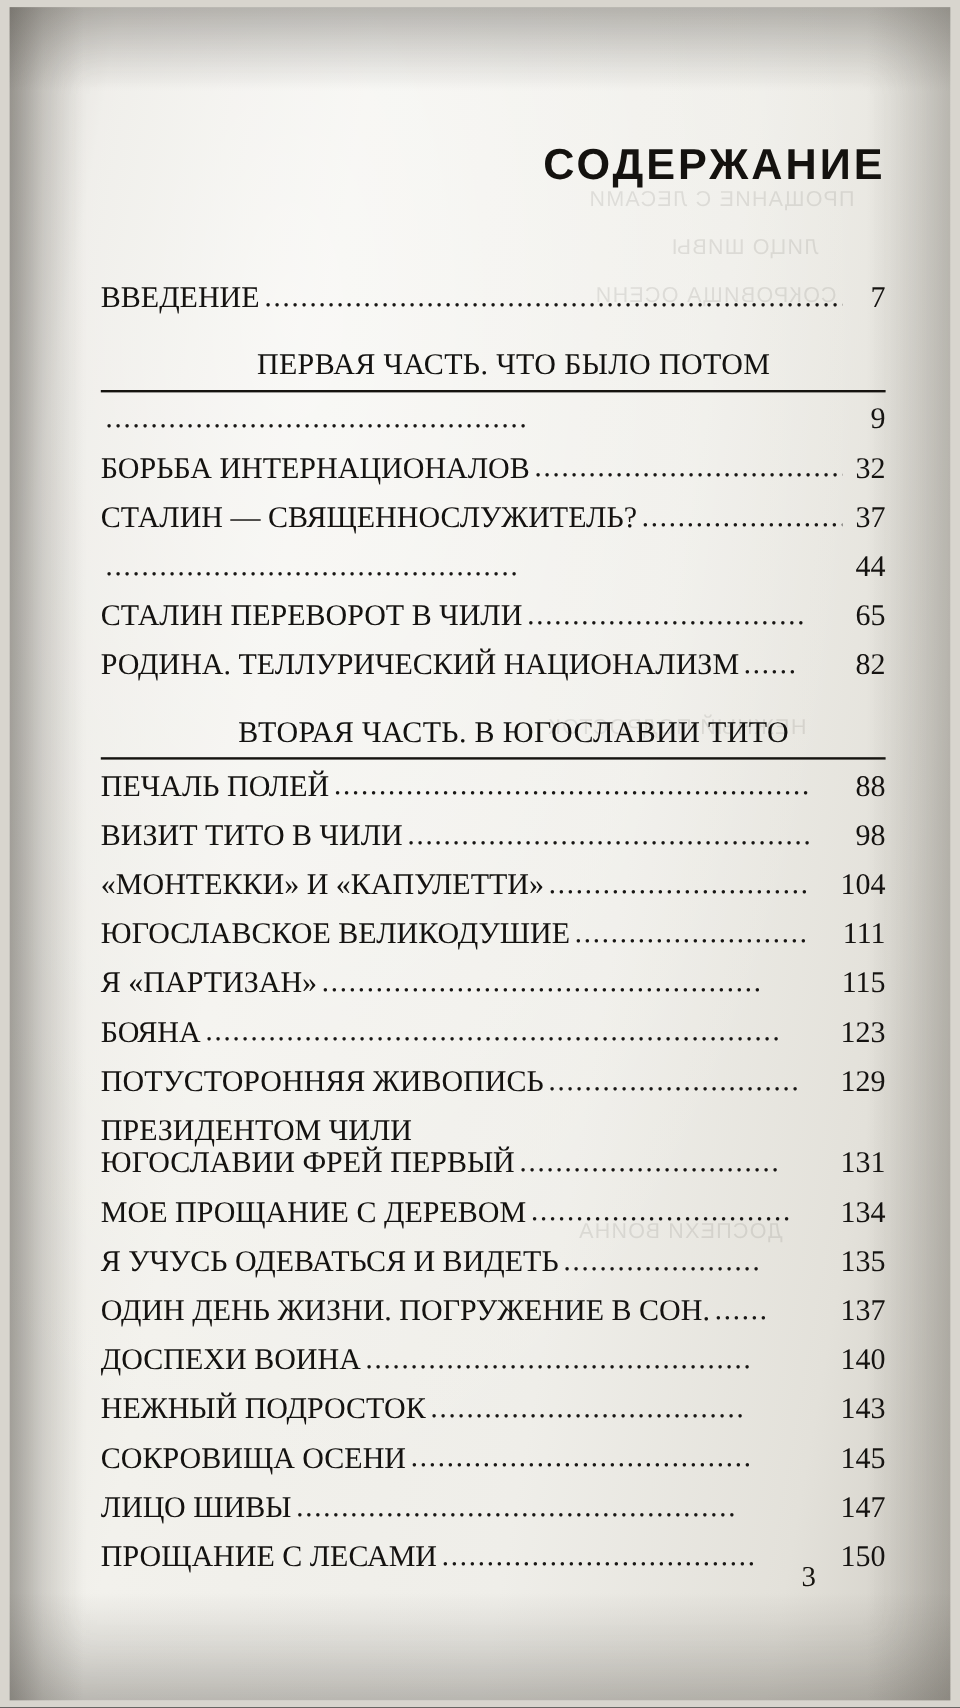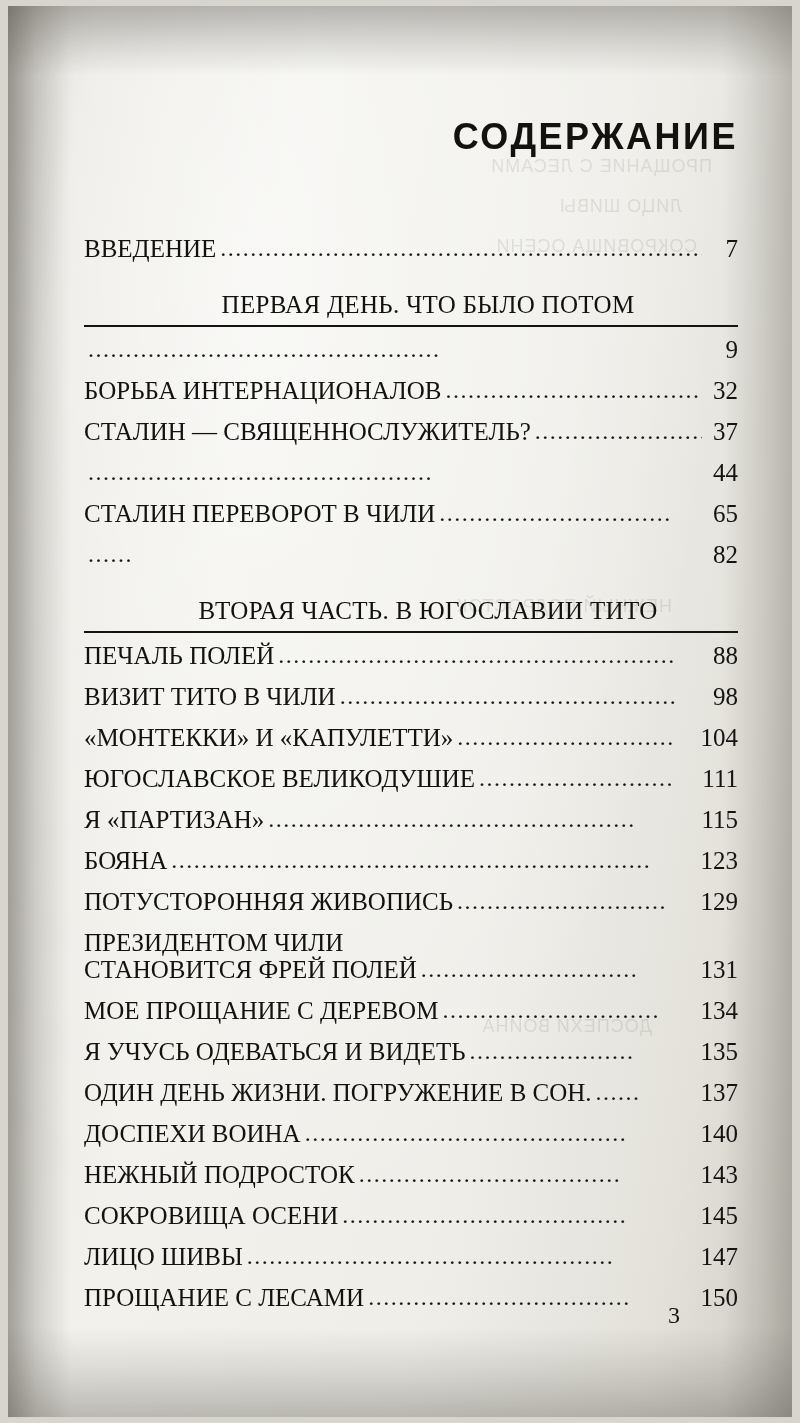--- a/index.html
+++ b/index.html
@@ -165,21 +165,21 @@
 
       <div class="toc">
 
         <div class="entry">
           <span class="label">ВВЕДЕНИЕ</span>
           <span class="dots">................................................................................</span>
           <span class="page-no">7</span>
         </div>
 
         <div class="part-head">
-          <span class="part-title">ПЕРВАЯ ДЕНЬ. ЧТО БЫЛО ПОТОМ</span>
+          <span class="part-title">ПЕРВАЯ ЧАСТЬ. ЧТО БЫЛО ПОТОМ</span>
         </div>
 
         <div class="entry">
           <span class="dots">...............................................</span>
           <span class="page-no">9</span>
         </div>
         <div class="entry">
           <span class="label">БОРЬБА ИНТЕРНАЦИОНАЛОВ</span>
           <span class="dots">......................................</span>
           <span class="page-no">32</span>
@@ -192,20 +192,21 @@
         <div class="entry">
           <span class="dots">..............................................</span>
           <span class="page-no">44</span>
         </div>
         <div class="entry">
           <span class="label">СТАЛИН ПЕРЕВОРОТ  В ЧИЛИ</span>
           <span class="dots">...............................</span>
           <span class="page-no">65</span>
         </div>
         <div class="entry">
+          <span class="label">РОДИНА. ТЕЛЛУРИЧЕСКИЙ НАЦИОНАЛИЗМ</span>
           <span class="dots">......</span>
           <span class="page-no">82</span>
         </div>
 
         <div class="part-head">
           <span class="part-title">ВТОРАЯ ЧАСТЬ. В ЮГОСЛАВИИ ТИТО</span>
         </div>
 
         <div class="entry">
           <span class="label">ПЕЧАЛЬ ПОЛЕЙ</span>
@@ -242,21 +243,21 @@
           <span class="dots">............................</span>
           <span class="page-no">129</span>
         </div>
 
         <div class="entry nodots wrap-entry">
           <span class="label">ПРЕЗИДЕНТОМ ЧИЛИ</span>
           <span class="dots"></span>
           <span class="page-no"></span>
         </div>
         <div class="entry">
-          <span class="label">СТАНОВИТСЯ ФРЕЙ ПОЛЕЙ</span>
+          <span class="label">ЮГОСЛАВИИ ФРЕЙ ПЕРВЫЙ</span>
           <span class="dots">.............................</span>
           <span class="page-no">131</span>
         </div>
 
         <div class="entry">
           <span class="label">МОЕ ПРОЩАНИЕ С ДЕРЕВОМ</span>
           <span class="dots">.............................</span>
           <span class="page-no">134</span>
         </div>
         <div class="entry">

